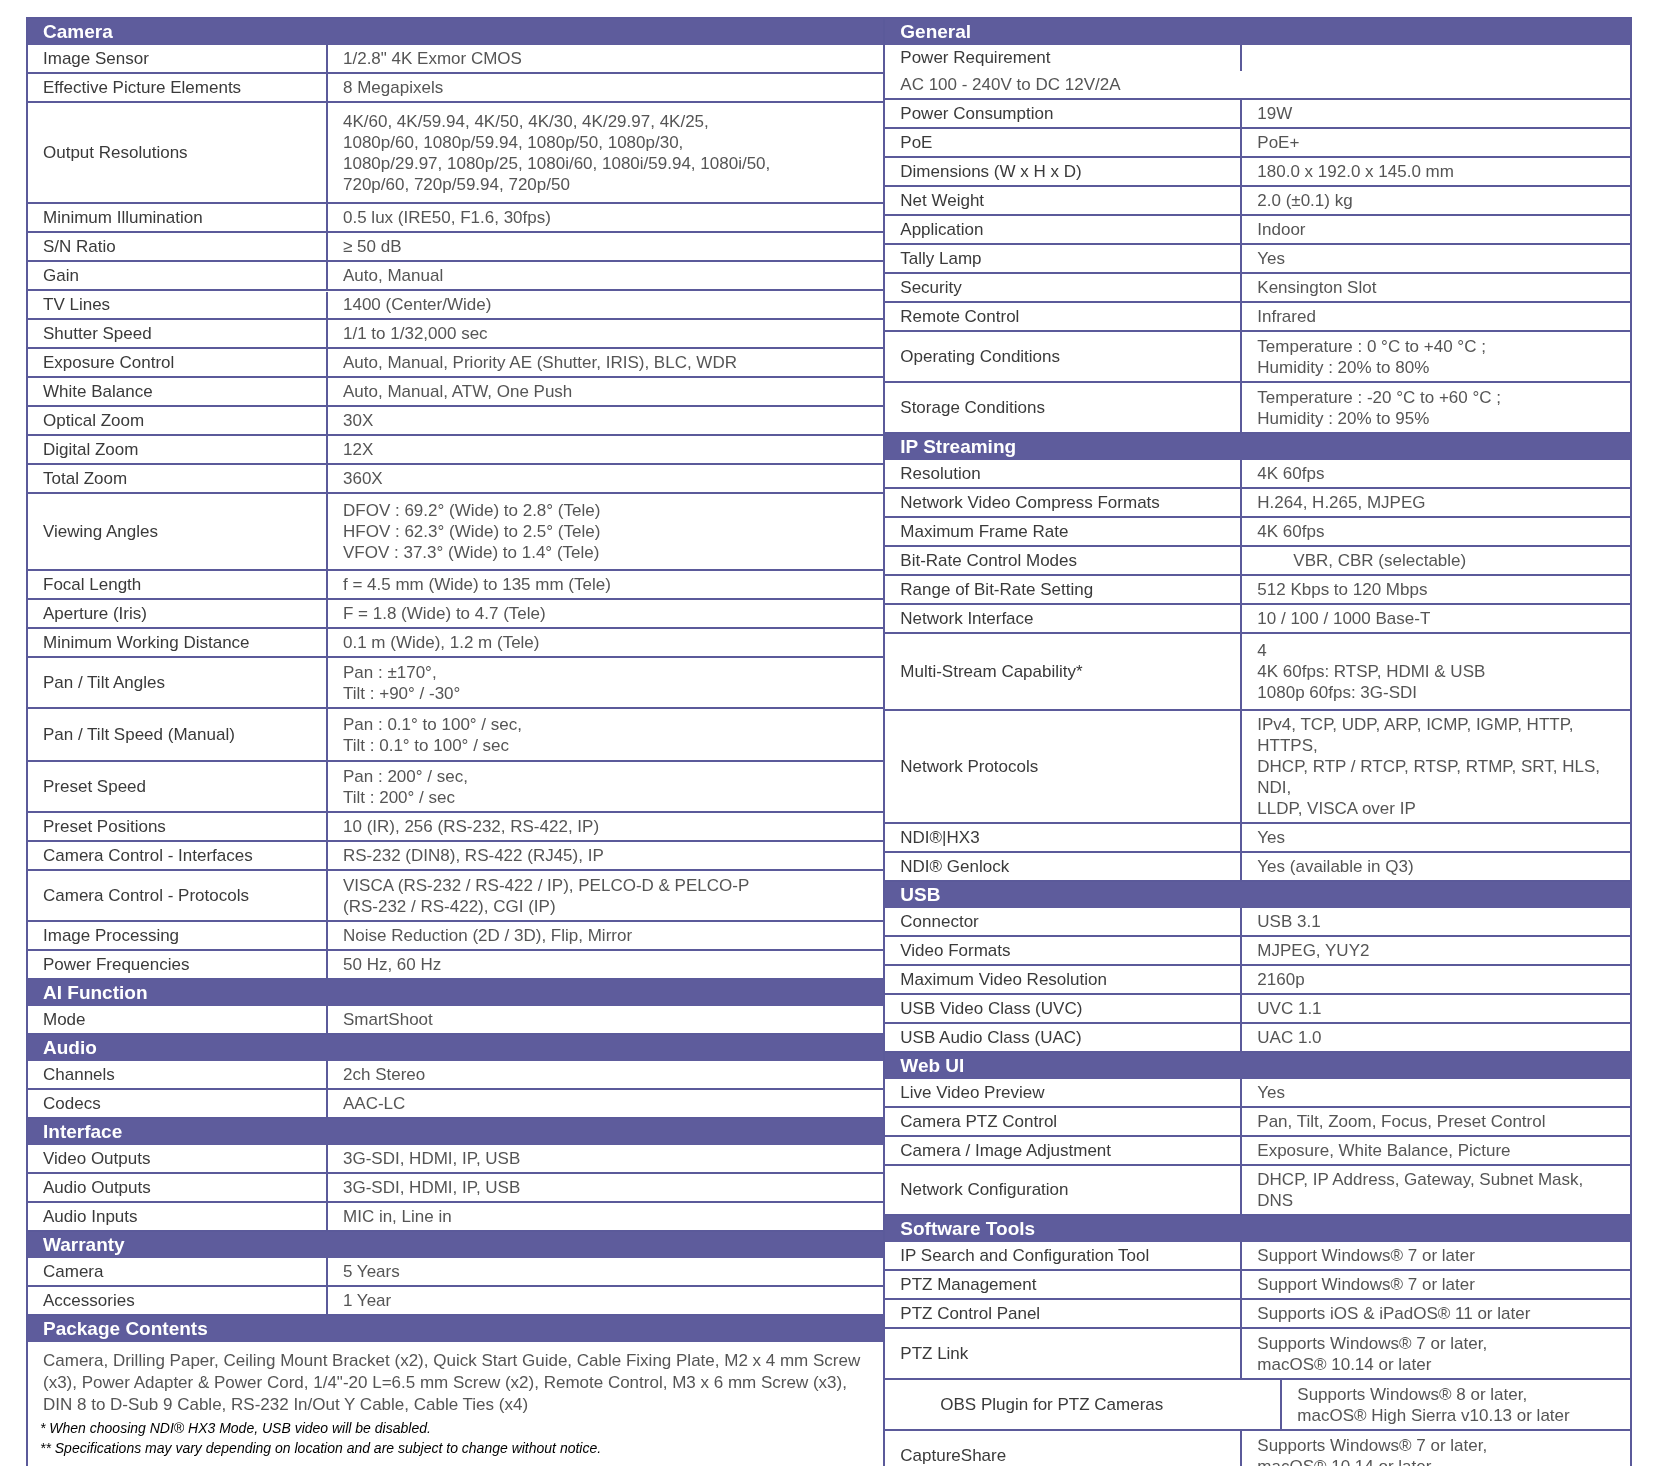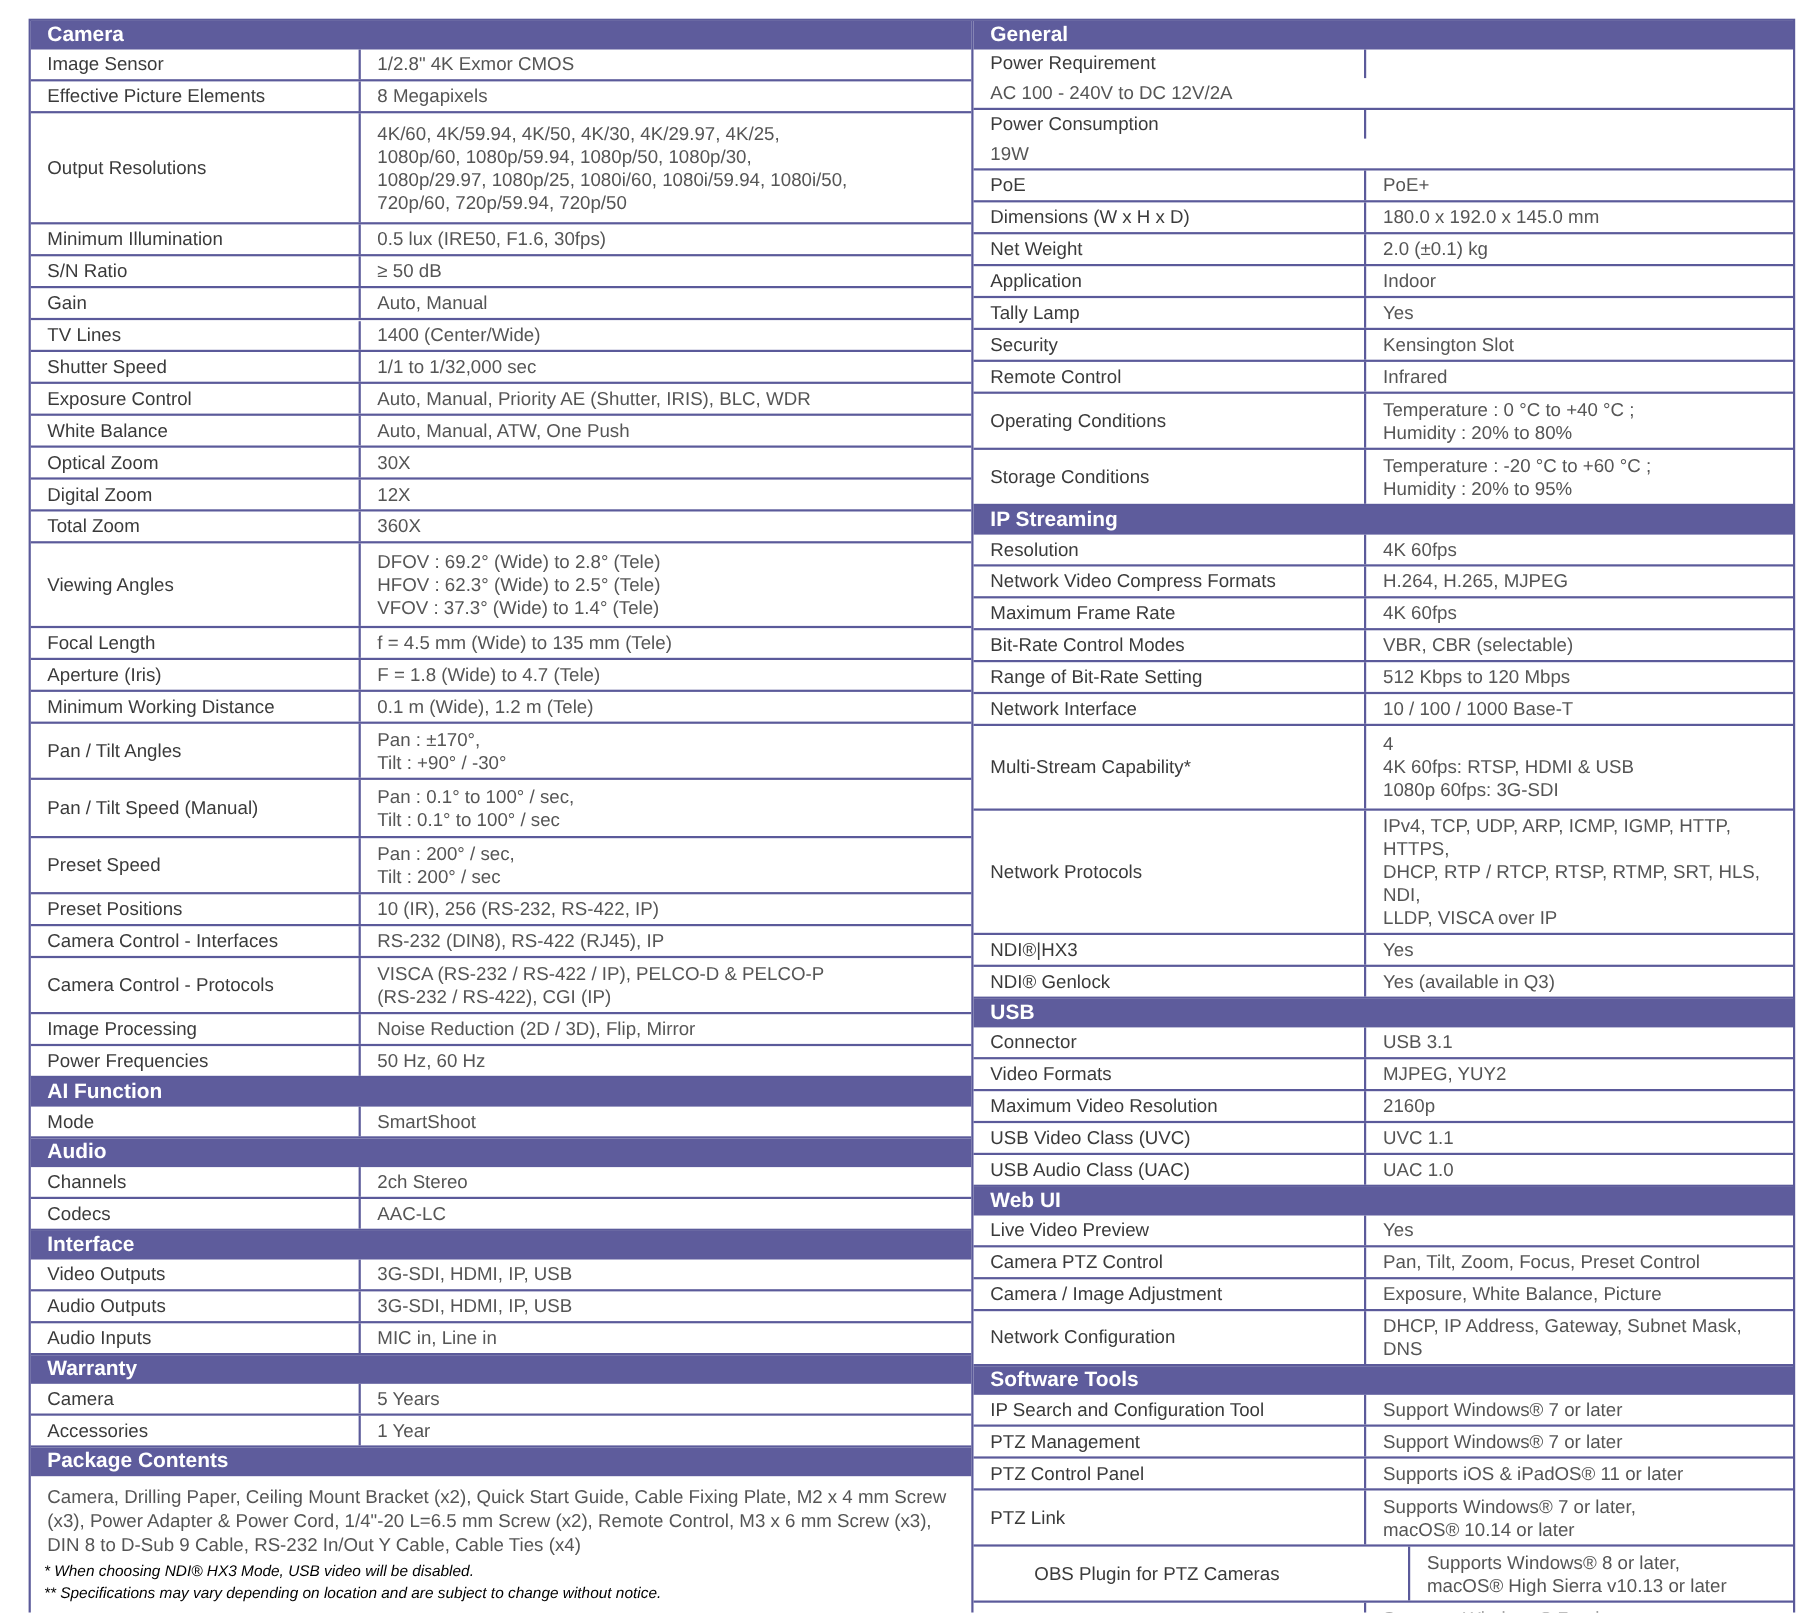--- a/index.html
+++ b/index.html
@@ -171,21 +171,21 @@
       </div>
       <div class="sec-head">Package Contents</div>
       <div class="full">Camera, Drilling Paper, Ceiling Mount Bracket (x2), Quick Start Guide, Cable Fixing Plate, M2 x 4 mm Screw (x3), Power Adapter &amp; Power Cord, 1/4"-20 L=6.5 mm Screw (x2), Remote Control, M3 x 6 mm Screw (x3), DIN 8 to D-Sub 9 Cable, RS-232 In/Out Y Cable, Cable Ties (x4)</div>
     </div>
   <div class="col right" id="col-right">
       <div class="sec-head">General</div>
       <div class="row" style="min-height: 25px; flex-direction: column;">
         <div class="k">Power Requirement</div>
         <div class="v">AC 100 - 240V to DC 12V/2A</div>
       </div>
-      <div class="row" style="min-height: 25px; flex-direction: column;">
+      <div class="row" style="min-height: 25px;">
         <div class="k">Power Consumption</div>
         <div class="v">19W</div>
       </div>
       <div class="row" style="min-height: 25px;">
         <div class="k">PoE</div>
         <div class="v">PoE+</div>
       </div>
       <div class="row" style="min-height: 25px;">
         <div class="k">Dimensions (W x H x D)</div>
         <div class="v">180.0 x 192.0 x 145.0 mm</div>
@@ -226,21 +226,21 @@
         <div class="v">4K 60fps</div>
       </div>
       <div class="row" style="min-height: 25px;">
         <div class="k">Network Video Compress Formats</div>
         <div class="v">H.264, H.265, MJPEG</div>
       </div>
       <div class="row" style="min-height: 25px;">
         <div class="k">Maximum Frame Rate</div>
         <div class="v">4K 60fps</div>
       </div>
-      <div class="row" style="min-height: 25px;">
+      <div class="row" style="min-height: 25px; gap: 36px;">
         <div class="k">Bit-Rate Control Modes</div>
         <div class="v">VBR, CBR (selectable)</div>
       </div>
       <div class="row" style="min-height: 25px;">
         <div class="k">Range of Bit-Rate Setting</div>
         <div class="v">512 Kbps to 120 Mbps</div>
       </div>
       <div class="row" style="min-height: 25px;">
         <div class="k">Network Interface</div>
         <div class="v">10 / 100 / 1000 Base-T</div>

